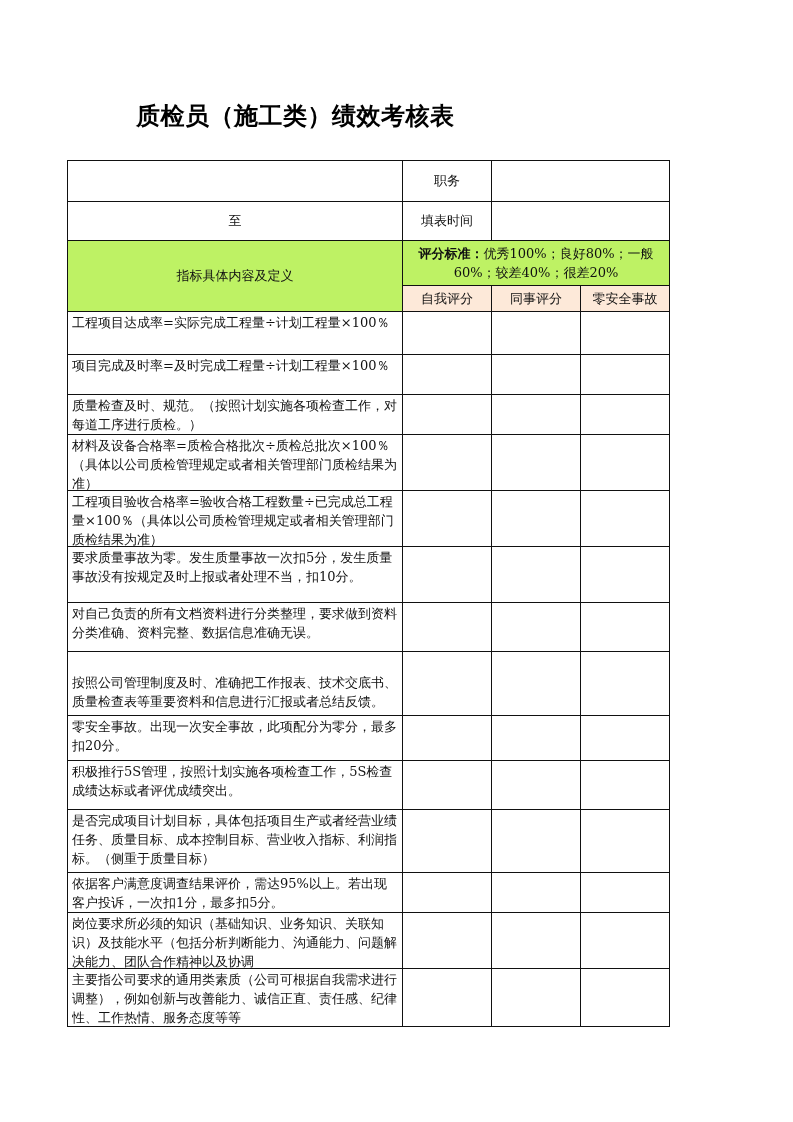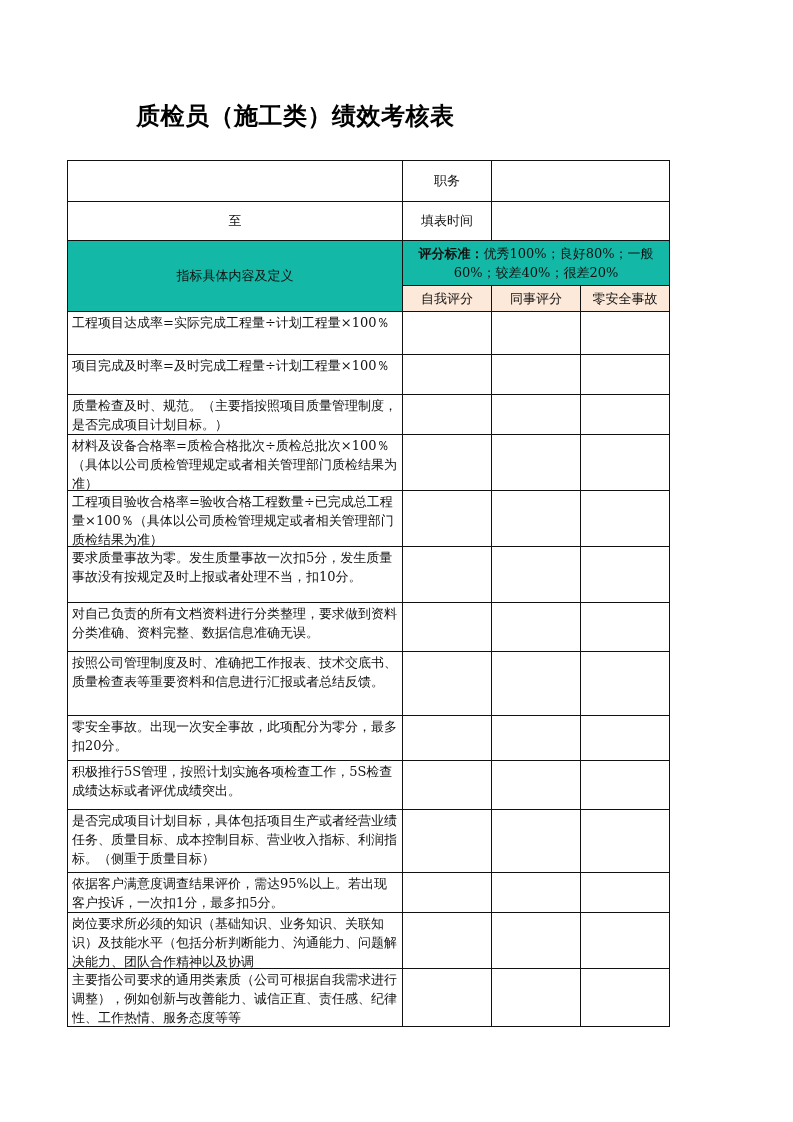--- a/index.html
+++ b/index.html
@@ -7,21 +7,21 @@
            font-family: "DejaVu Serif", "Liberation Serif", serif; color: #111; }
     .title { position: absolute; left: 136px; top: 100px; font-size: 24px; font-weight: bold;
              color: #000000; font-family: "DejaVu Sans", "Liberation Sans", sans-serif; letter-spacing: 0.5px; }
     table.sheet { position: absolute; left: 67px; top: 160px; border-collapse: collapse; table-layout: fixed; width: 602px; }
     table.sheet td { border: 1px solid #111; padding: 0; font-size: 13px; }
     .top-border td { border-top: 2px solid #111; }
     .c-desc { width: 335px; }
     .c-s { width: 89px; }
     .center { text-align: center; vertical-align: middle; }
     .label-cell { font-family: "DejaVu Sans", "Liberation Sans", sans-serif; font-size: 13px; }
-    .hdr-blue { background: #14b8a6; }
+    .hdr-blue { background: #bef264; }
     .hdr-peach { background: #fde9d9; font-family: "DejaVu Sans", "Liberation Sans", sans-serif; font-size: 14px; }
     .std { font-size: 13px; line-height: 19px; padding: 2px 4px; text-align: center; }
     .std b { font-family: "DejaVu Sans", "Liberation Sans", sans-serif; }
     .desc { vertical-align: top; line-height: 19px; padding: 1px 3px 0 4px !important; overflow: hidden; font-size: 13px; }
     .desc div { overflow: hidden; }
     .thick-bottom td { border-bottom: 2px solid #111; }
   </style>
 </head>
 <body>
 
@@ -65,21 +65,21 @@
       <tr style="height: 40px;">
         <td class="desc">
           <div style="max-height: 38px;">项目完成及时率=及时完成工程量÷计划工程量×100％</div>
         </td>
         <td></td>
         <td></td>
         <td></td>
       </tr>
       <tr style="height: 40px;">
         <td class="desc">
-          <div style="max-height: 38px;">质量检查及时、规范。（主要指按照项目质量管理制度，是否完成项目计划目标。）</div>
+          <div style="max-height: 38px;">质量检查及时、规范。（按照计划实施各项检查工作，对每道工序进行质检。）</div>
         </td>
         <td></td>
         <td></td>
         <td></td>
       </tr>
       <tr style="height: 56px;">
         <td class="desc">
           <div style="max-height: 54px;">材料及设备合格率=质检合格批次÷质检总批次×100％（具体以公司质检管理规定或者相关管理部门质检结果为准）</div>
         </td>
         <td></td>
@@ -105,21 +105,21 @@
       <tr style="height: 49px;">
         <td class="desc">
           <div style="max-height: 47px;">对自己负责的所有文档资料进行分类整理，要求做到资料分类准确、资料完整、数据信息准确无误。</div>
         </td>
         <td></td>
         <td></td>
         <td></td>
       </tr>
       <tr style="height: 64px;">
         <td class="desc">
-          <div style="max-height: 62px;">按照公司管理制度及时、准确把工作报表、技术交底书、质量检查表等重要资料和信息进行汇报或者总结反馈。</div>
+          <div style="max-height: 62px; margin-top: 20px;">按照公司管理制度及时、准确把工作报表、技术交底书、质量检查表等重要资料和信息进行汇报或者总结反馈。</div>
         </td>
         <td></td>
         <td></td>
         <td></td>
       </tr>
       <tr style="height: 45px;">
         <td class="desc">
           <div style="max-height: 43px;">零安全事故。出现一次安全事故，此项配分为零分，最多扣20分。</div>
         </td>
         <td></td>

